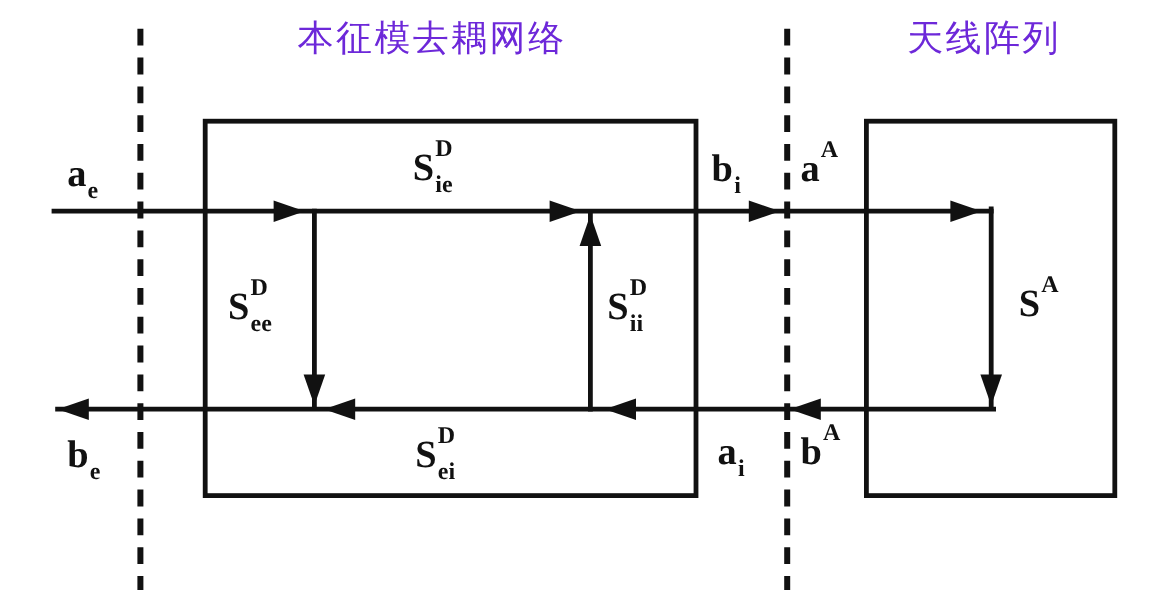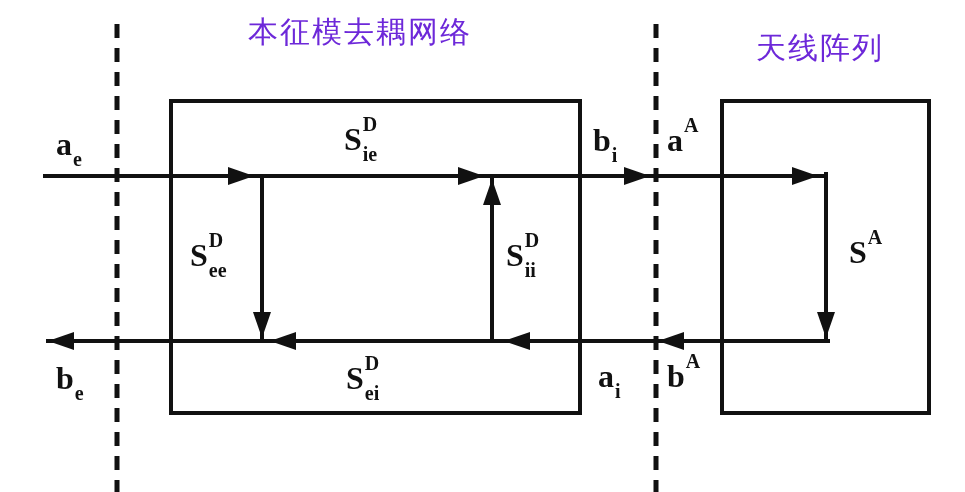--- a/index.html
+++ b/index.html
@@ -91,21 +91,21 @@
       <polygon points="48,341 74,332 74,350"></polygon>
 
       <polygon points="262,338 253,312 271,312"></polygon>
       <polygon points="826,338 817,312 835,312"></polygon>
 
       <polygon points="492,179 483,205 501,205"></polygon>
     </g>
   </svg>
 
   <div class="cn-title" style="left:248px;top:12px">本征模去耦网络</div>
-  <div class="cn-title" style="left:756px;top:28px">天线阵列</div>
+  <div class="cn-title" style="left:756px;top:12px">天线阵列</div>
 
   <div class="ml" style="left:56px;top:122px"><span class="base">a</span><span class="scripts"><span class="sup"></span><span class="sub">e</span></span></div>
 
   <div class="ml" style="left:56px;top:356px"><span class="base">b</span><span class="scripts"><span class="sup"></span><span class="sub">e</span></span></div>
 
   <div class="ml" style="left:344px;top:117px"><span class="base">S</span><span class="scripts"><span class="sup">D</span><span class="sub">ie</span></span></div>
 
   <div class="ml" style="left:190px;top:233px"><span class="base">S</span><span class="scripts"><span class="sup">D</span><span class="sub">ee</span></span></div>
 
   <div class="ml" style="left:506px;top:233px"><span class="base">S</span><span class="scripts"><span class="sup">D</span><span class="sub">ii</span></span></div>

